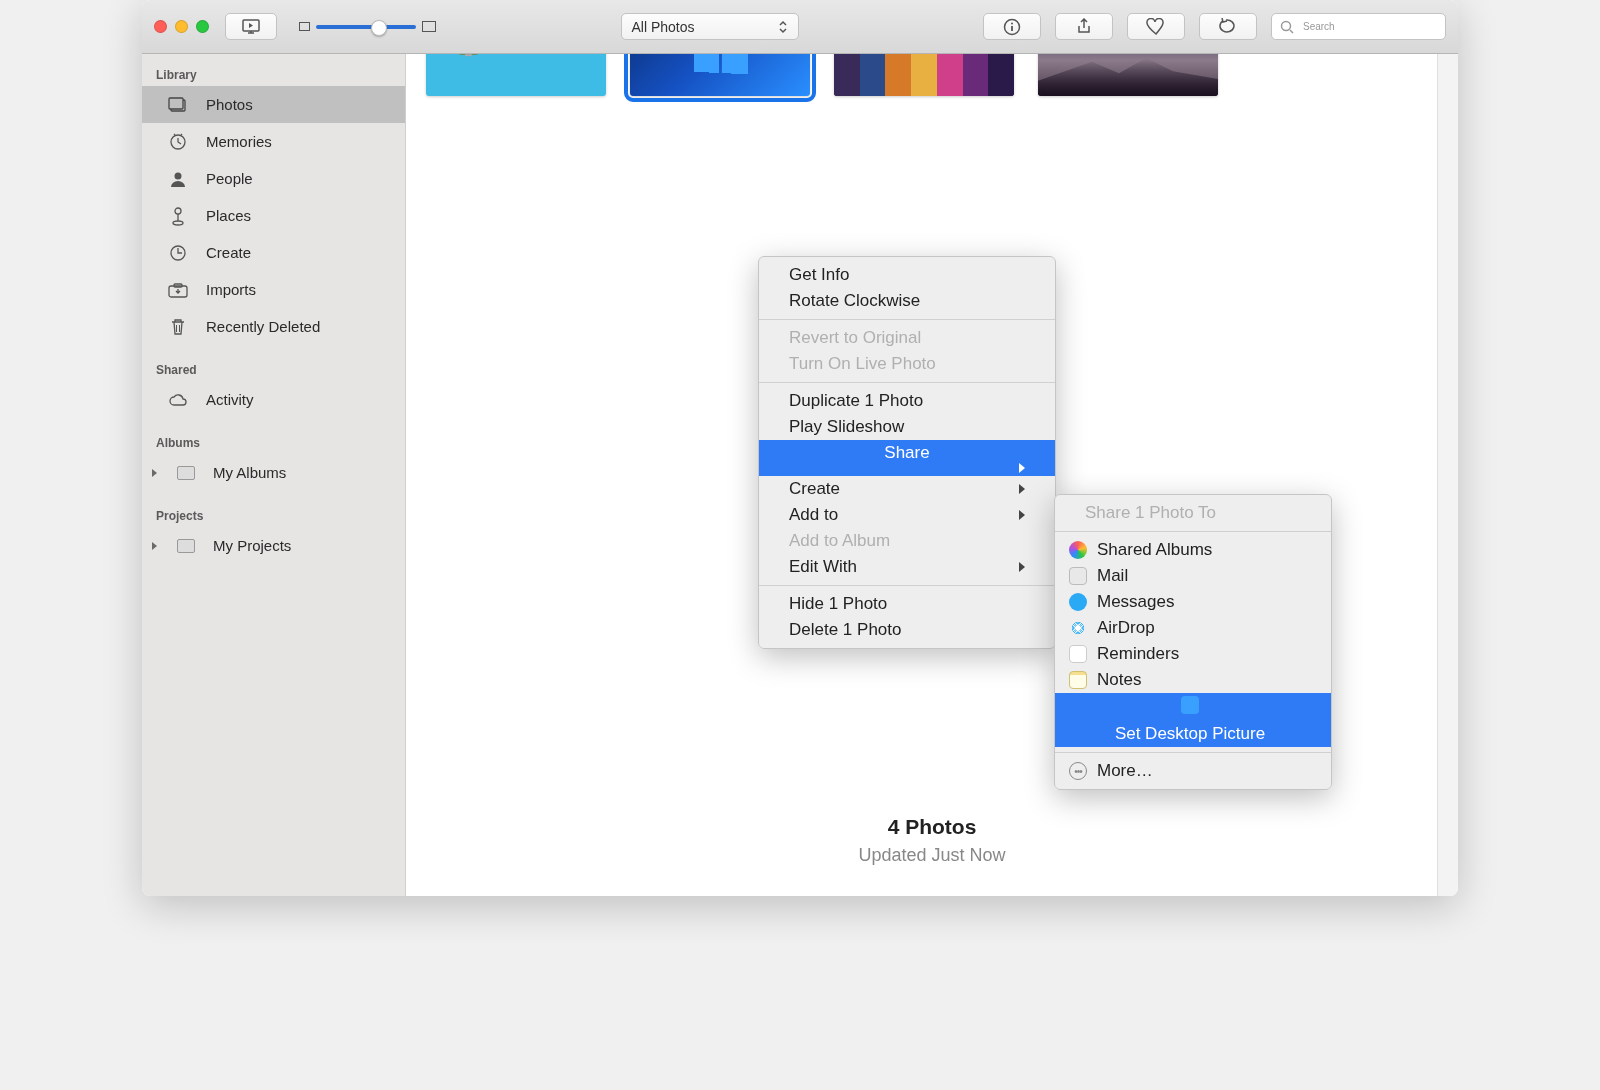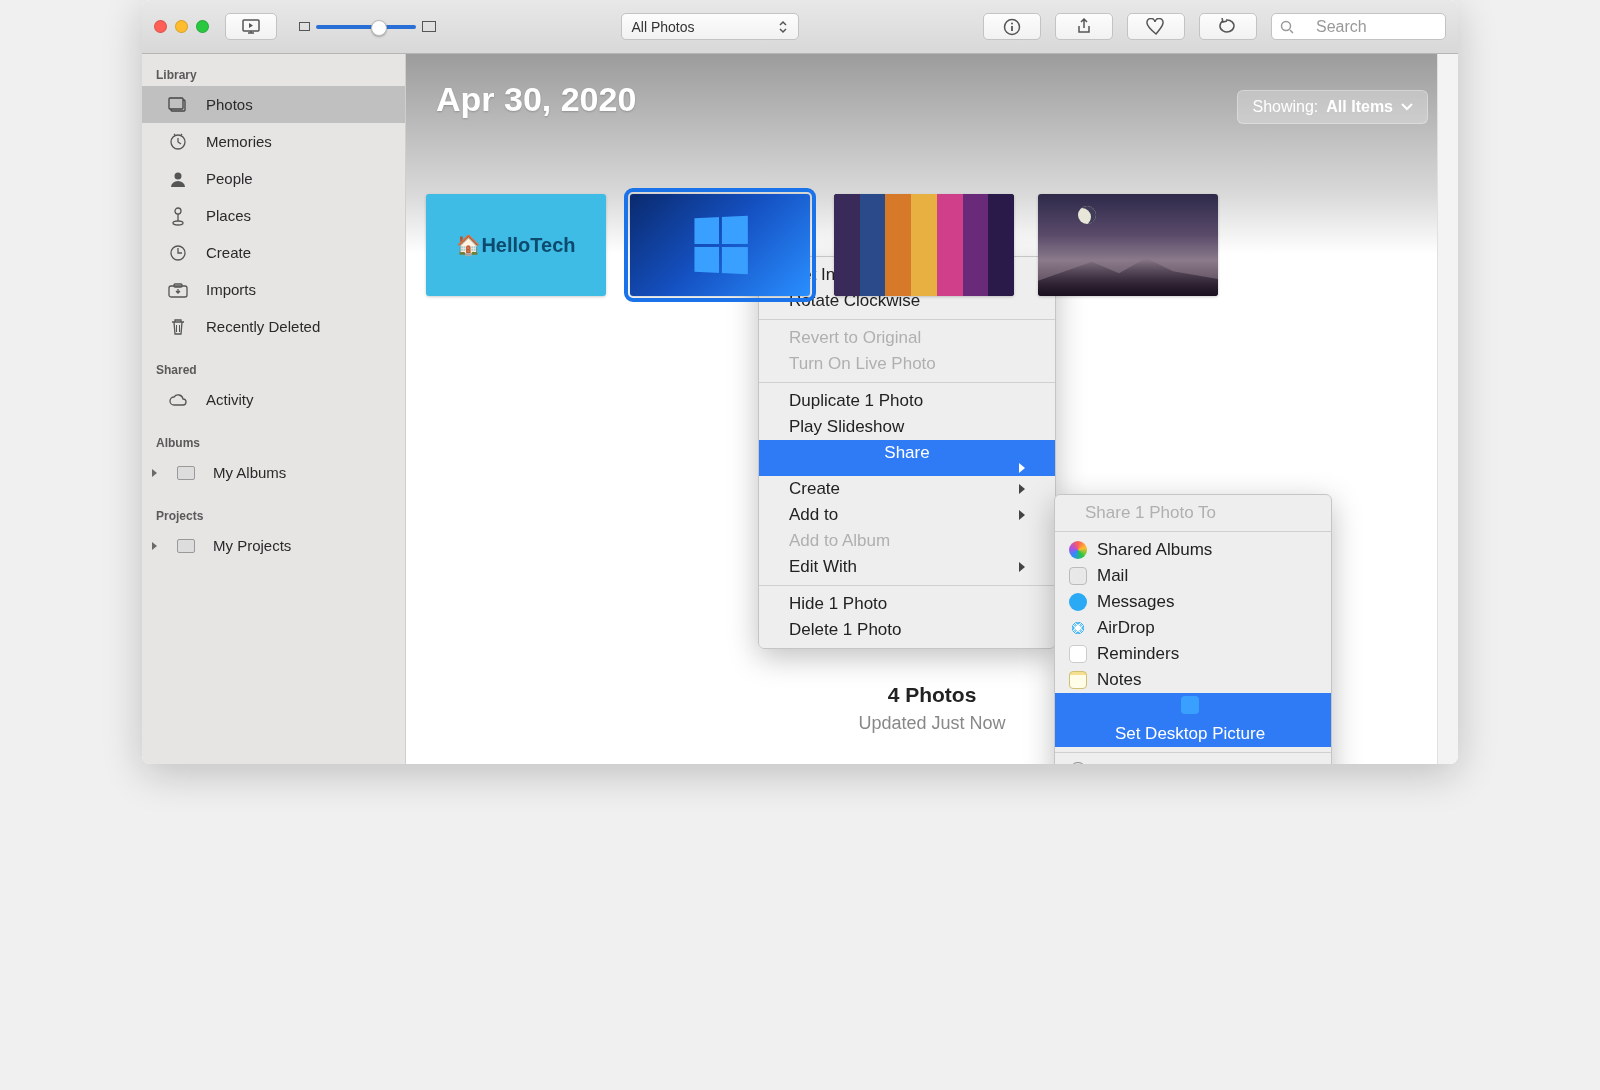--- a/index.html
+++ b/index.html
@@ -1,32 +1,32 @@
 <!DOCTYPE html>
 <html><head>
   <meta charset="utf-8">
   <style>
     * { margin: 0; padding: 0; box-sizing: border-box; font-family: -apple-system, BlinkMacSystemFont, "Helvetica Neue", Arial, sans-serif; }
     body { width: 1600px; height: 1090px; background: #f0f0f0; overflow: hidden; }
-    .window { width: 1316px; height: 764px; margin: 0 auto; background: #fff; border-radius: 8px; overflow: hidden; box-shadow: 0 10px 40px rgba(0,0,0,0.2); position: relative; }
+    .window { width: 1316px; height: 896px; margin: 0 auto; background: #fff; border-radius: 8px; overflow: hidden; box-shadow: 0 10px 40px rgba(0,0,0,0.2); position: relative; }
     
     
     .toolbar { height: 54px; background: linear-gradient(#e8e8e8,#d8d8d8); border-bottom: 1px solid #b5b5b5; display: flex; align-items: center; padding: 0 12px; gap: 8px; }
     .traffic-lights { display: flex; gap: 8px; margin-right: 8px; }
     .tl { width: 13px; height: 13px; border-radius: 50%; border: 0.5px solid rgba(0,0,0,0.15); }
     .tl.red { background: #ff5f57; } .tl.yellow { background: #febc2e; } .tl.green { background: #28c840; }
     .tb-btn { height: 27px; min-width: 44px; background: linear-gradient(#fdfdfd,#f1f1f1); border: 1px solid #c3c3c3; border-radius: 5px; display: inline-flex; align-items: center; justify-content: center; box-shadow: 0 1px 0 rgba(255,255,255,0.5) inset; cursor: default; }
     .zoom-group { display: flex; align-items: center; gap: 6px; margin-left: 14px; }
     .zoom-icon { width: 14px; height: 11px; border: 1.5px solid #555; display: inline-block; }
     .slider { width: 100px; height: 4px; background: #2a6fd6; border-radius: 2px; position: relative; }
     .slider::after { content:""; position:absolute; left:55%; top:-5px; width:14px; height:14px; background:#fff; border:1px solid #bbb; border-radius:50%; box-shadow:0 1px 2px rgba(0,0,0,0.25); }
     .spacer { flex: 1; }
     .filter-select { width: 178px; height: 27px; background: linear-gradient(#fdfdfd,#f1f1f1); border: 1px solid #c3c3c3; border-radius: 5px; display:flex; align-items:center; padding: 0 10px; font-size: 14px; justify-content: space-between; color:#333; }
     .toolbar-right { display:flex; gap:14px; align-items:center; margin-left:auto; }
-    .search { width: 175px; height: 27px; background:#fff; border:1px solid #c3c3c3; border-radius: 5px; display:flex; align-items:center; padding: 0 8px; gap:22px; color:#999; font-size:16px; }
+    .search { width: 175px; height: 27px; background:#fff; border:1px solid #c3c3c3; border-radius: 5px; display:flex; align-items:center; padding: 0 8px; gap:9px; color:#999; font-size:10px; }
 
     
     .content { display:flex; height: calc(100% - 54px); }
     .sidebar { width: 264px; background: #e7e5e3; border-right: 1px solid #cfcfcf; padding-top: 6px; overflow:auto; }
     .sb-header { font-size: 12px; font-weight: 600; color:#5a5a5a; padding: 8px 14px 4px; }
     .sb-item { display:flex; align-items:center; gap:18px; height: 37px; padding: 0 18px 0 26px; font-size: 15px; color:#2a2a2a; cursor:default; }
     .sb-item.selected { background: #c0c0c0; }
     .sb-item .ic { width:20px; height:18px; display:inline-flex; align-items:center; justify-content:center; color:#4a4a4a; }
     .sb-item.withdiscl { padding-left: 10px; }
     .discl { width: 0; height: 0; border-left:5px solid #6a6a6a; border-top:4px solid transparent; border-bottom:4px solid transparent; margin-right:2px;}
@@ -222,30 +222,20 @@
 
       <div class="sb-header" style="margin-top:10px">Projects</div>
       <div class="sb-item withdiscl">
           <span class="discl"></span>
           <span class="album-ic"></span>
           <span>My Projects</span>
         </div>
     </div>
 
     <div class="main">
-      <div class="hero">
-        <div class="hero-title">Apr 30, 2020</div>
-        <div class="showing">
-          <span>Showing:</span>
-          <span style="font-weight:600">All Items</span>
-          <svg width="12" height="8" viewBox="0 0 12 8">
-              <path d="M1 1 l5 5 5-5" fill="none" stroke="#fff" stroke-width="2"></path>
-            </svg>
-        </div>
-      </div>
 
       <div class="thumbs">
         <div class="thumb t1">
             <span>🏠HelloTech</span>
           </div>
         <div class="thumb t2 selected">
             <div class="winlogo">
               <div></div>
               <div></div>
               <div></div>

